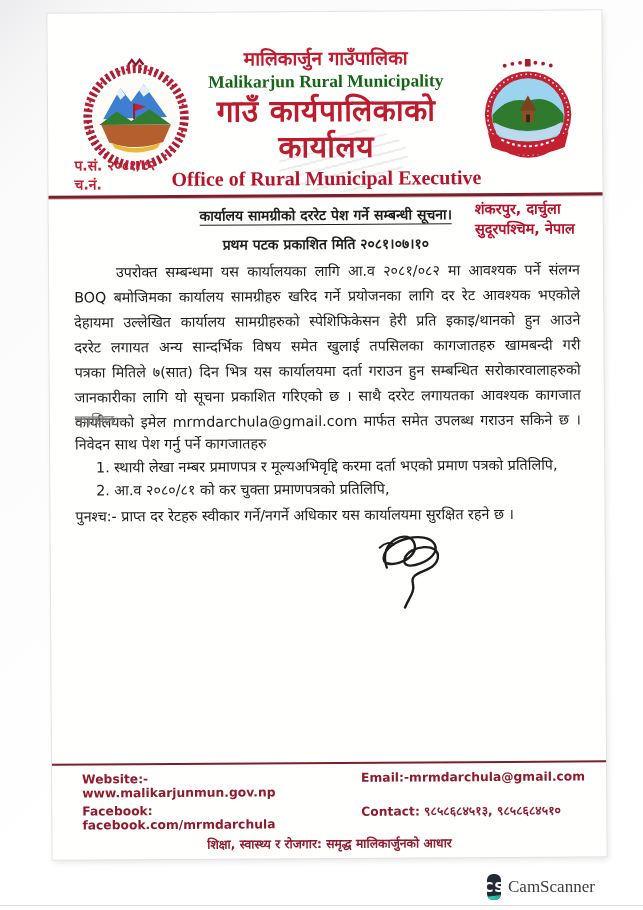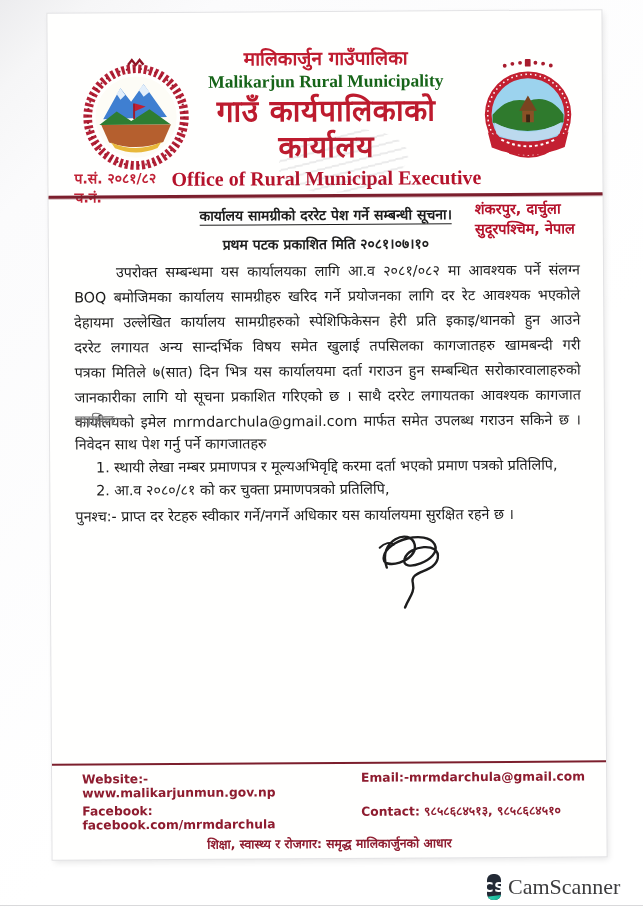--- a/index.html
+++ b/index.html
@@ -14,21 +14,21 @@
     box-shadow:0 0 0 1px #e3e3e5,2px 3px 6px rgba(0,0,0,0.10);
   }
   
   .emblem-left{position:absolute;left:30px;top:44px;width:116px;height:116px;}
   .emblem-right{position:absolute;right:26px;top:48px;width:96px;height:104px;}
   .titles{position:absolute;left:120px;right:118px;top:34px;text-align:center;}
   .t-np1{color:#c01d31;font-weight:bold;font-size:19px;line-height:24px;}
   .t-en1{color:#166418;font-weight:bold;font-size:17.5px;line-height:23px;font-family:"Liberation Serif","DejaVu Serif",serif;}
   .t-np2{color:#bd1b2e;font-weight:bold;font-size:30px;line-height:36px;letter-spacing:0.5px;}
   .t-en2{color:#b5122b;font-weight:bold;font-size:20px;line-height:26px;font-family:"Liberation Serif","DejaVu Serif",serif;}
-  .refs{position:absolute;left:26px;top:156px;color:#c02236;font-size:14px;font-weight:bold;line-height:19px;}
+  .refs{position:absolute;left:26px;top:143px;color:#c02236;font-size:14px;font-weight:bold;line-height:19px;}
   .addr{position:absolute;right:28px;top:144px;color:#b5122b;font-size:14.5px;font-weight:bold;line-height:20px;margin-top:44px;}
   .stamp-ghost{
     position:absolute;left:230px;top:118px;width:130px;height:62px;
     background:repeating-linear-gradient(-8deg,rgba(90,90,100,0.12) 0 2px,transparent 2px 9px);
     filter:blur(0.4px);transform:rotate(-6deg);border-radius:50%;
   }
   .header-rule{position:absolute;left:0;right:0;top:182px;height:3px;background:#7c1f2d;box-shadow:0 1px 0 rgba(124,31,45,0.35);}
   
   .subject{position:absolute;left:0;right:0;top:193px;text-align:center;font-weight:bold;font-size:14px;color:#1d1d1d;}
   .subject span{border-bottom:1.5px solid #1d1d1d;padding-bottom:1px;}
@@ -52,21 +52,21 @@
   .f-tagline{text-align:center;color:#8e1c2f;font-weight:bold;font-size:12.3px;margin-top:3px;}
   
   .camscanner{position:absolute;left:487px;top:874px;display:flex;align-items:center;}
   .cs-badge{
     width:14px;height:26px;border-radius:6px;background:#232a36;color:#ffffff;
     display:flex;align-items:center;justify-content:center;
     font-size:13.5px;font-weight:bold;position:relative;overflow:hidden;letter-spacing:0.5px;
   }
   .cs-badge::after{content:"";position:absolute;left:-2px;bottom:-3px;width:120%;height:7px;
     background:linear-gradient(90deg,#3fd9b8,#0fae93);transform:rotate(-7deg);}
-  .cs-text{margin-left:7px;font-family:"Liberation Serif","DejaVu Serif",serif;font-size:22px;color:#3c3c3e;}
+  .cs-text{margin-left:7px;font-family:"Liberation Serif","DejaVu Serif",serif;font-size:17px;color:#3c3c3e;}
   .bottom-hair{position:absolute;left:0;right:0;top:905px;height:1px;background:#d9d9db;}
 </style>
 </head>
 <body>
 
 <div class="page">
 
   <svg class="emblem-left" viewBox="0 0 120 120">
     <circle cx="60" cy="62" r="50" fill="none" stroke="#b32036" stroke-width="9" stroke-dasharray="3.2 2.6"></circle>
     <circle cx="60" cy="62" r="50" fill="none" stroke="#8f1426" stroke-width="2" stroke-dasharray="1.5 6"></circle>

